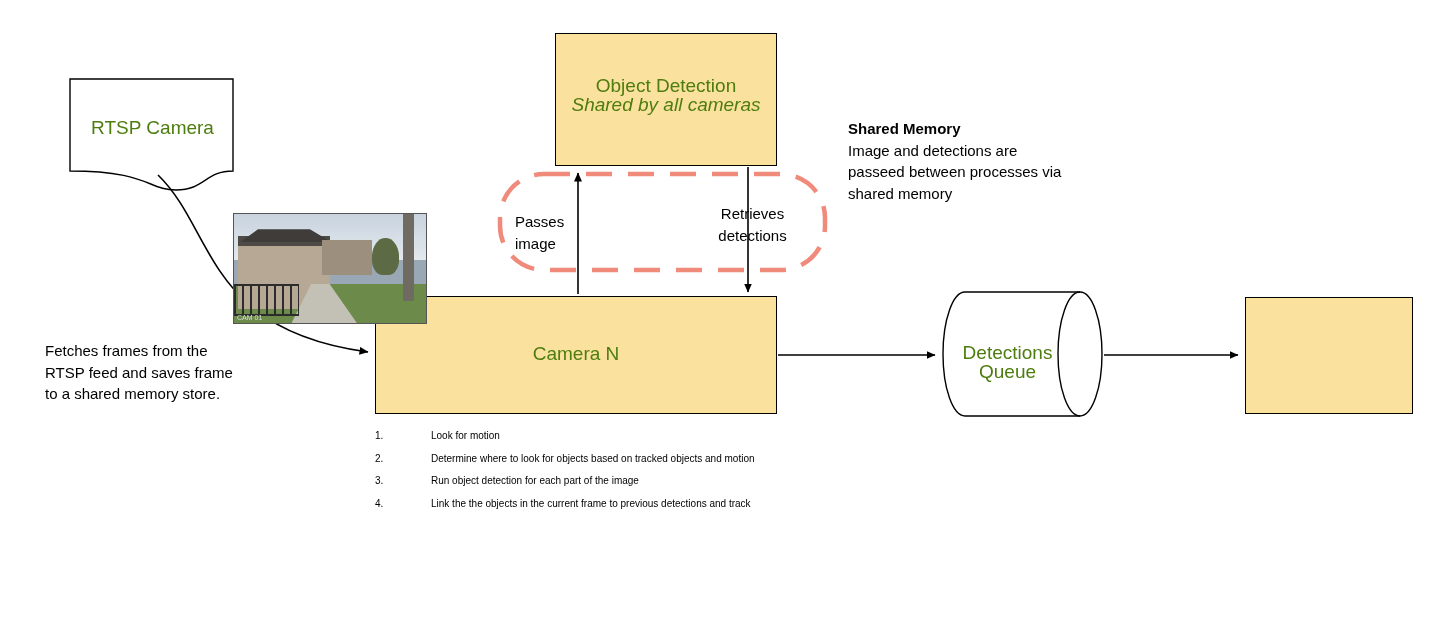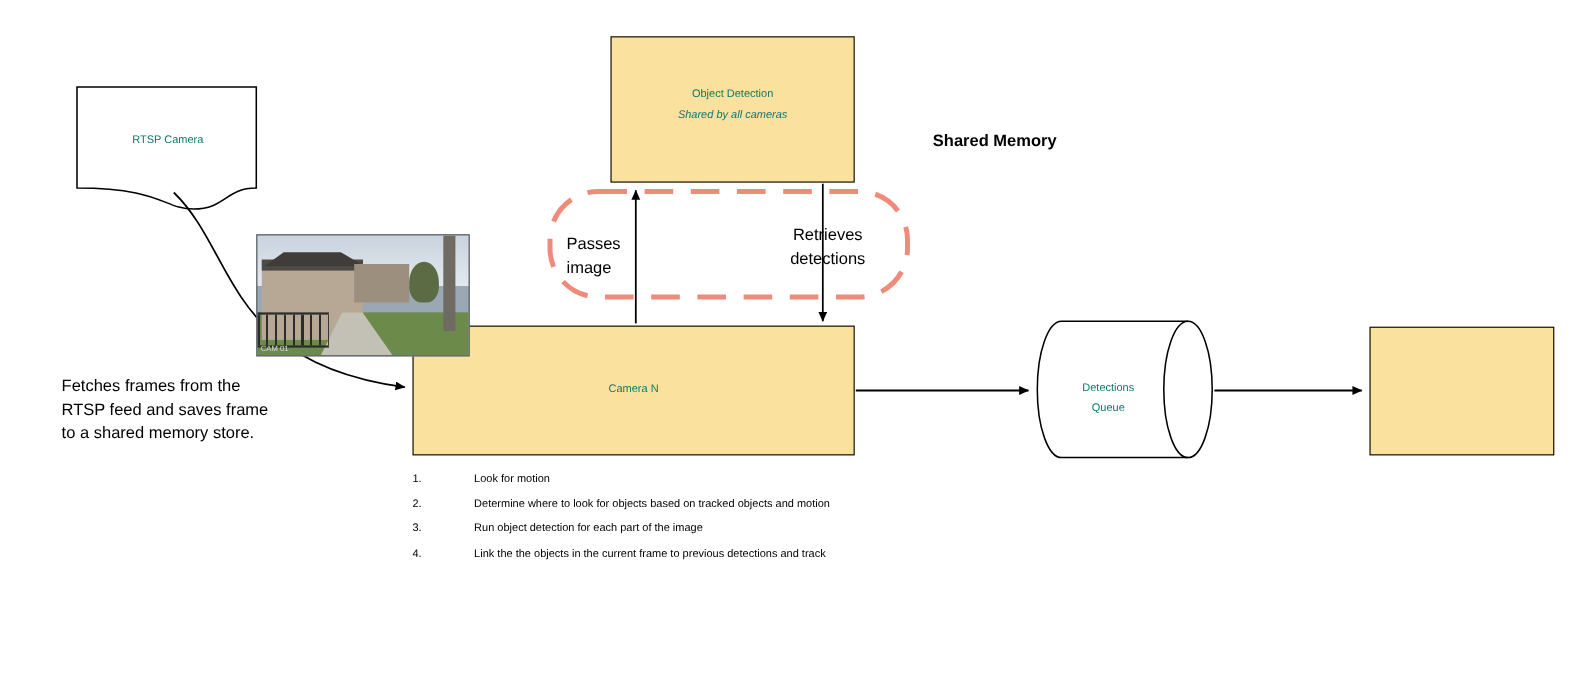--- a/index.html
+++ b/index.html
@@ -22,23 +22,23 @@
     position: absolute;
     left: 0;
     top: 0;
     width: 1448px;
     height: 625px;
     overflow: visible;
   }
   .node-text {
     position: absolute;
     text-align: center;
-    font-size: 10px;
+    font-size: 19px;
     line-height: 19px;
-    color: #0f766e;
+    color: #4d7c0f;
     pointer-events: none;
   }
   .free-text {
     position: absolute;
     font-size: 15px;
     line-height: 21.5px;
     color: #000;
   }
   .free-text b { font-weight: bold; }
   .italic { font-style: italic; }
@@ -142,21 +142,21 @@
     background: #5d6b45;
     border-radius: 50% 50% 40% 40%;
   }
   #snapshot .stamp {
     position: absolute; left: 3px; bottom: 2px;
     font-size: 7px; color: #dcdcdc;
     font-family: "Liberation Sans", sans-serif;
   }
 
   
-  #fetch-text { left: 45px; top: 340px; width: 190px; margin-left: 11px; }
+  #fetch-text { left: 45px; top: 340px; width: 190px; }
   #shared-mem-text { left: 848px; top: 118px; width: 215px; }
   #passes-text { left: 515px; top: 211px; width: 120px; text-align: left; }
   #retrieves-text { left: 690px; top: 203px; width: 125px; text-align: center; }
   #hands-text { left: 938px; top: 437px; width: 180px; }
 
   
   #steps {
     position: absolute;
     left: 375px; top: 425px;
     width: 420px;
@@ -253,20 +253,21 @@
 
   <div class="free-text" id="retrieves-text">
     <div>Retrieves</div>
     <div>detections</div>
   </div>
 
   <div class="free-text" id="fetch-text">Fetches frames from the RTSP feed and saves frame to a shared memory store.</div>
 
   <div class="free-text" id="shared-mem-text">
     <b>Shared Memory</b>
+    <div>Image and detections are passeed between processes via shared memory</div>
   </div>
 
 
   <div id="steps">
     <ol>
       <li>Look for motion</li>
       <li>Determine where to look for objects based on tracked objects and motion</li>
       <li>Run object detection for each part of the image</li>
       <li>Link the the objects in the current frame to previous detections and track</li>
     </ol>

